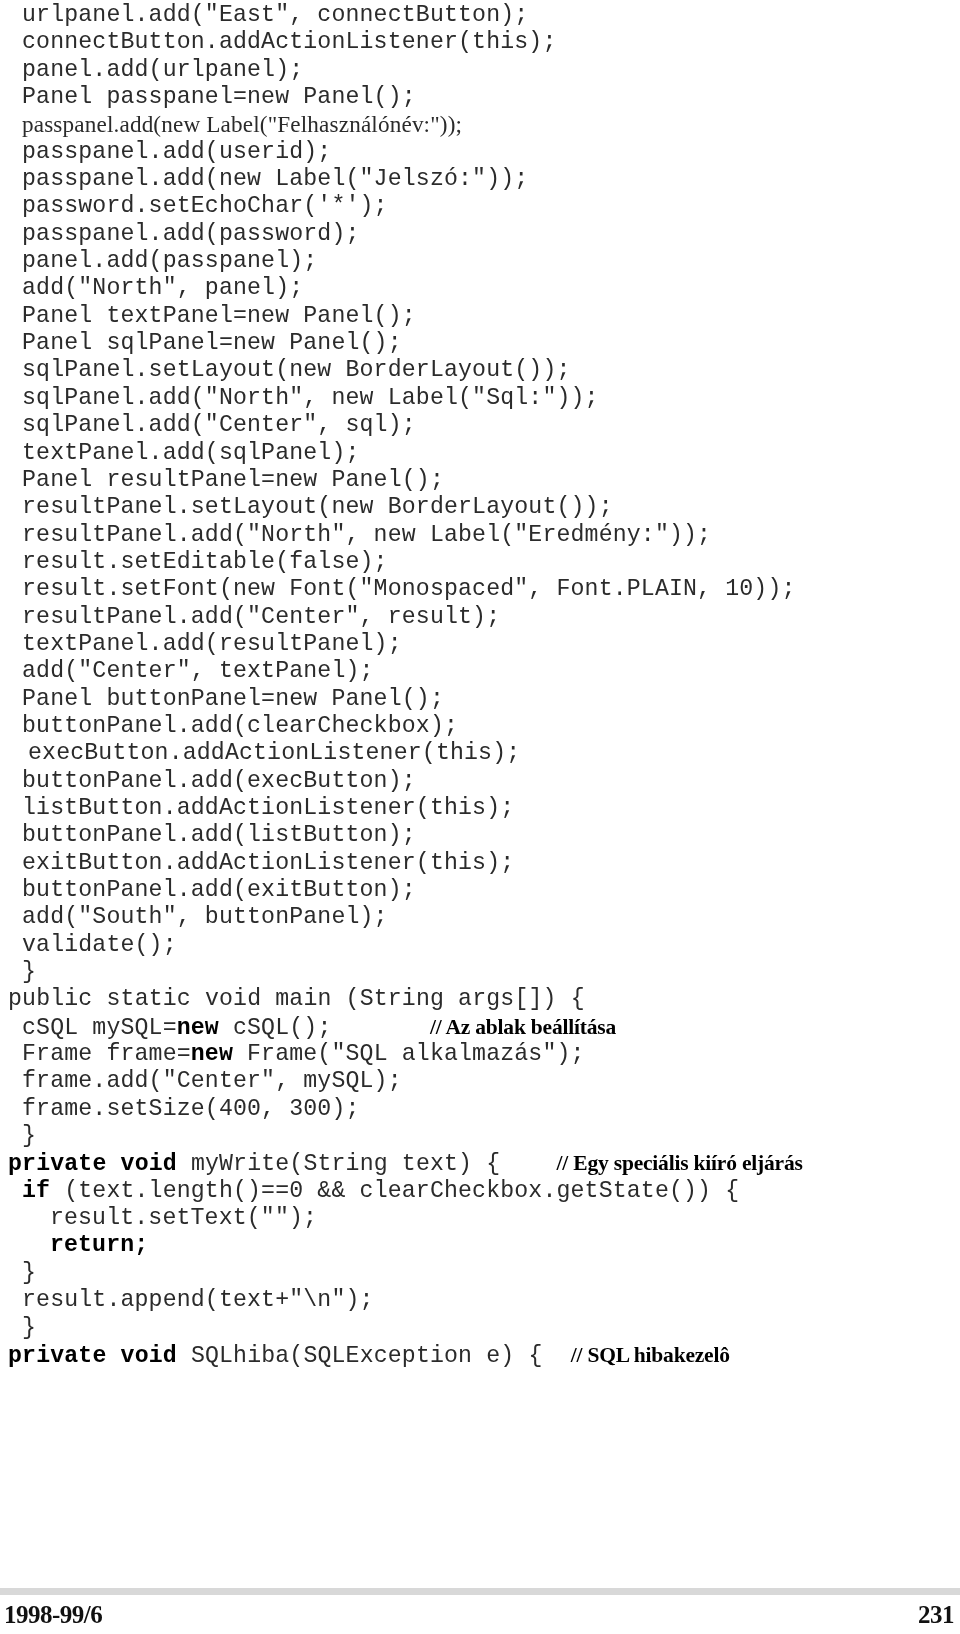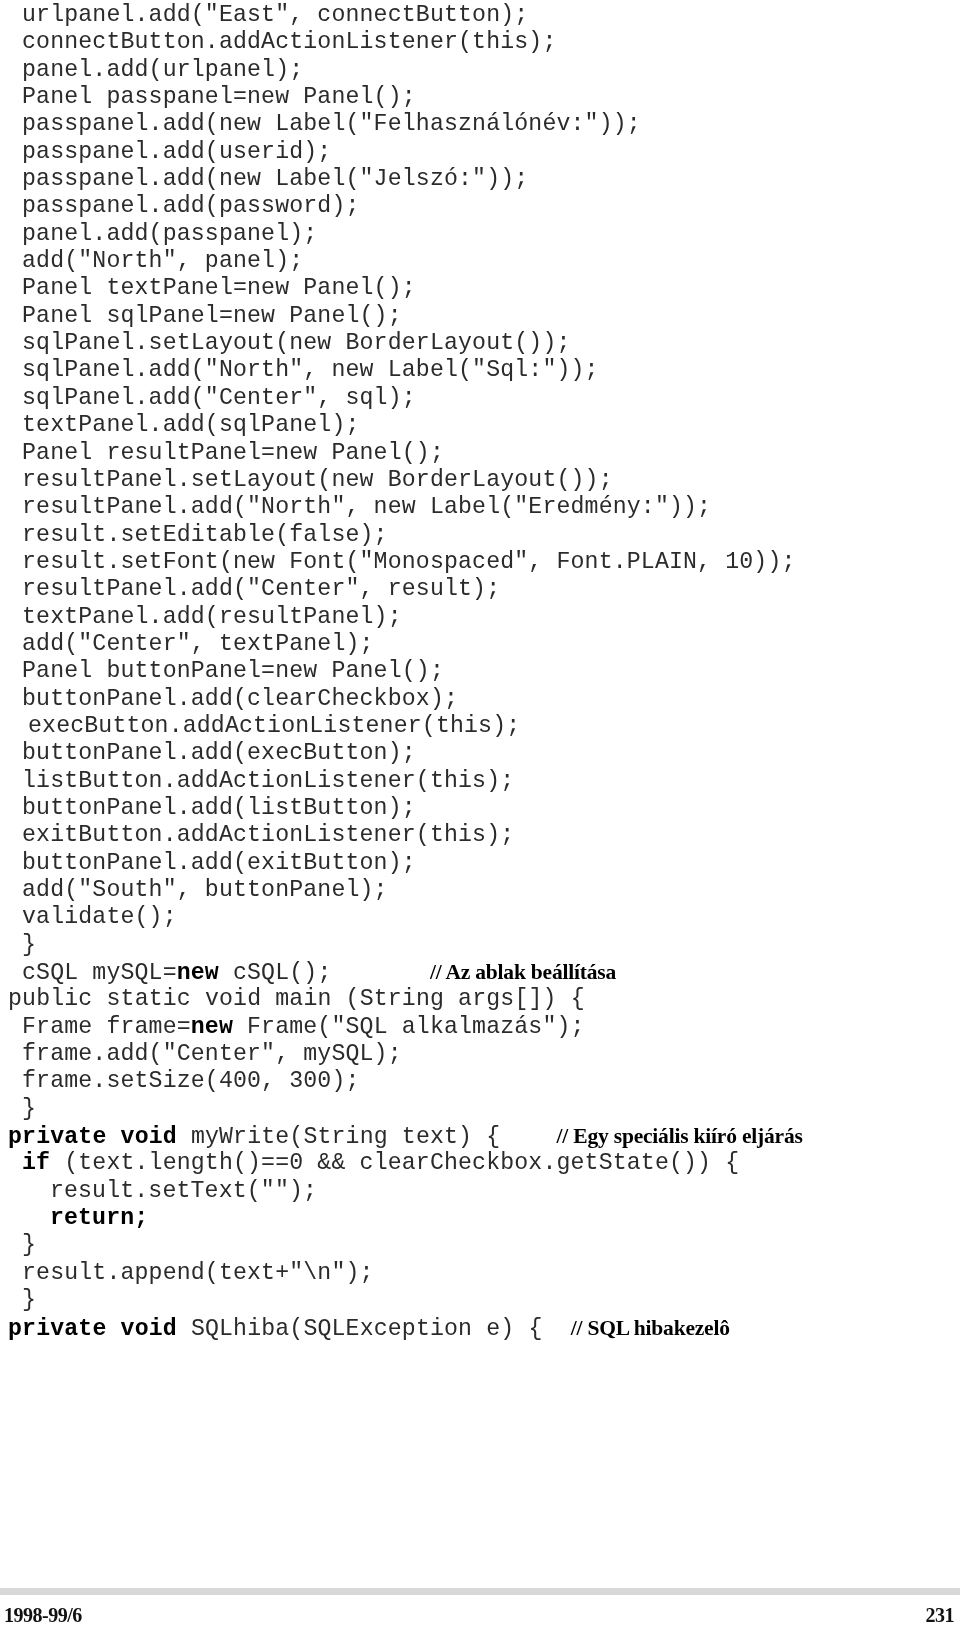--- a/index.html
+++ b/index.html
@@ -73,38 +73,39 @@
     height: 38px;
     display: flex;
     align-items: center;
     justify-content: space-between;
     padding: 0 6px 0 4px;
     box-sizing: border-box;
   }
   .footer-left, .footer-right {
     font-family: "Liberation Serif", "DejaVu Serif", serif;
     font-weight: bold;
-    font-size: 20px;
+    font-size: 25px;
     color: #111111;
     letter-spacing: -0.5px;
   }
 </style>
 </head>
 <body>
 
 <div class="page">
 
   <div class="listing" id="listing">
       <div class="code-line" style="padding-left: 22px;"><span class="src">urlpanel.add("East", connectButton);</span></div>
       <div class="code-line" style="padding-left: 22px;"><span class="src">connectButton.addActionListener(this);</span></div>
       <div class="code-line" style="padding-left: 22px;"><span class="src">panel.add(urlpanel);</span></div>
       <div class="code-line" style="padding-left: 22px;"><span class="src">Panel passpanel=new Panel();</span></div>
-      <div class="code-line" style="padding-left: 22px;"><span class="src">passpanel.add(new Label("Felhasználónév:"));</span></div>
+      <div class="code-line" style="padding-left: 22px; font-family: Liberation Serif, serif;"><span class="src">passpanel.add(new Label("Felhasználónév:"));</span></div>
       <div class="code-line" style="padding-left: 22px;"><span class="src">passpanel.add(userid);</span></div>
       <div class="code-line" style="padding-left: 22px;"><span class="src">passpanel.add(new Label("Jelszó:"));</span></div>
+      <div class="code-line" style="padding-left: 22px;"><span class="src">password.setEchoChar('*');</span></div>
       <div class="code-line" style="padding-left: 22px;"><span class="src">passpanel.add(password);</span></div>
       <div class="code-line" style="padding-left: 22px;"><span class="src">panel.add(passpanel);</span></div>
       <div class="code-line" style="padding-left: 22px;"><span class="src">add("North", panel);</span></div>
       <div class="code-line" style="padding-left: 22px;"><span class="src">Panel textPanel=new Panel();</span></div>
       <div class="code-line" style="padding-left: 22px;"><span class="src">Panel sqlPanel=new Panel();</span></div>
       <div class="code-line" style="padding-left: 22px;"><span class="src">sqlPanel.setLayout(new BorderLayout());</span></div>
       <div class="code-line" style="padding-left: 22px;"><span class="src">sqlPanel.add("North", new Label("Sql:"));</span></div>
       <div class="code-line" style="padding-left: 22px;"><span class="src">sqlPanel.add("Center", sql);</span></div>
       <div class="code-line" style="padding-left: 22px;"><span class="src">textPanel.add(sqlPanel);</span></div>
       <div class="code-line" style="padding-left: 22px;"><span class="src">Panel resultPanel=new Panel();</span></div>
@@ -119,22 +120,22 @@
       <div class="code-line" style="padding-left: 22px;"><span class="src">buttonPanel.add(clearCheckbox);</span></div>
       <div class="code-line" style="padding-left: 28px;"><span class="src">execButton.addActionListener(this);</span></div>
       <div class="code-line" style="padding-left: 22px;"><span class="src">buttonPanel.add(execButton);</span></div>
       <div class="code-line" style="padding-left: 22px;"><span class="src">listButton.addActionListener(this);</span></div>
       <div class="code-line" style="padding-left: 22px;"><span class="src">buttonPanel.add(listButton);</span></div>
       <div class="code-line" style="padding-left: 22px;"><span class="src">exitButton.addActionListener(this);</span></div>
       <div class="code-line" style="padding-left: 22px;"><span class="src">buttonPanel.add(exitButton);</span></div>
       <div class="code-line" style="padding-left: 22px;"><span class="src">add("South", buttonPanel);</span></div>
       <div class="code-line" style="padding-left: 22px;"><span class="src">validate();</span></div>
       <div class="code-line" style="padding-left: 22px;"><span class="src">}</span></div>
+      <div class="code-line" style="padding-left: 8.05px;"><span class="src">public static void main (String args[]) {</span></div>
       <div class="code-line" style="padding-left: 22px;"><span class="src">cSQL mySQL=</span><span class="kw">new</span><span class="src"> cSQL();       </span><span class="cmt">// Az ablak beállítása</span></div>
-      <div class="code-line" style="padding-left: 8.05px;"><span class="src">public static void main (String args[]) {</span></div>
       <div class="code-line" style="padding-left: 22px;"><span class="src">Frame frame=</span><span class="kw">new</span><span class="src"> Frame("SQL alkalmazás");</span></div>
       <div class="code-line" style="padding-left: 22px;"><span class="src">frame.add("Center", mySQL);</span></div>
       <div class="code-line" style="padding-left: 22px;"><span class="src">frame.setSize(400, 300);</span></div>
       <div class="code-line" style="padding-left: 22px;"><span class="src">}</span></div>
       <div class="code-line" style="padding-left: 8.05px;"><span class="kw">private void</span><span class="src"> myWrite(String text) {    </span><span class="cmt">// Egy speciális kiíró eljárás</span></div>
       <div class="code-line" style="padding-left: 22px;"><span class="kw">if</span><span class="src"> (text.length()==0 &amp;&amp; clearCheckbox.getState()) {</span></div>
       <div class="code-line" style="padding-left: 49.9px;"><span class="src">result.setText("");</span></div>
       <div class="code-line" style="padding-left: 49.9px;"><span class="kw">return;</span></div>
       <div class="code-line" style="padding-left: 22px;"><span class="src">}</span></div>
       <div class="code-line" style="padding-left: 22px;"><span class="src">result.append(text+"\n");</span></div>

